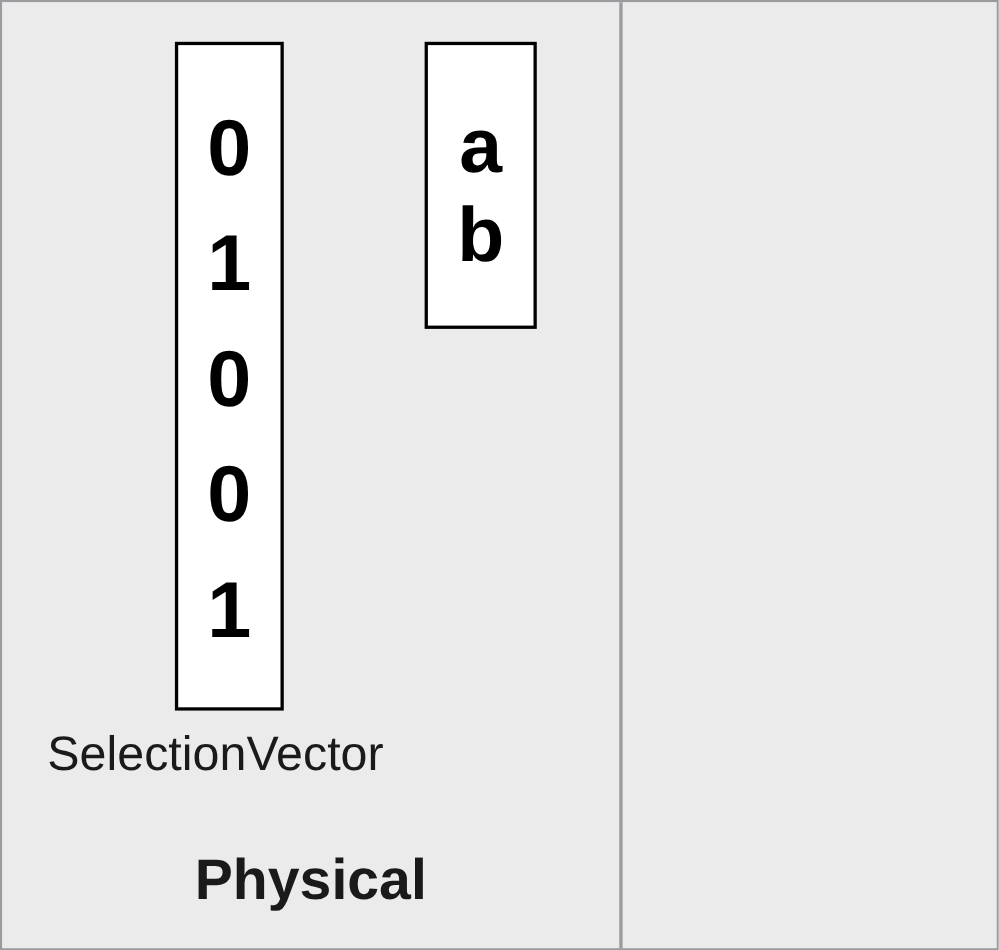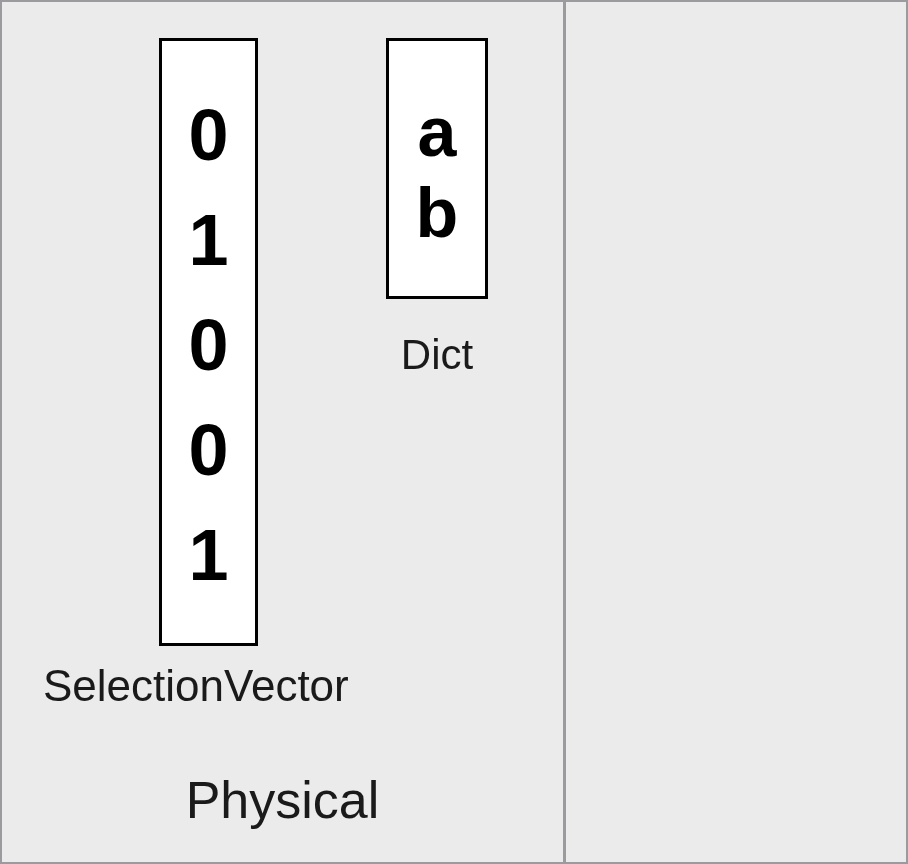--- a/index.html
+++ b/index.html
@@ -96,20 +96,21 @@
     width: 102px;
     text-align: center;
     font-size: 42px;
   }
   #label-physical {
     left: 0px;
     top: 772px;
     width: 561px;
     text-align: center;
     font-size: 52px;
+    font-weight: bold;
   }
 </style>
 </head>
 <body>
 
 <div id="canvas">
 
   <div class="panel" id="panel-physical">
 
     <div class="column-box" id="box-selectionvector">
@@ -120,21 +121,20 @@
       <div class="cell">1</div>
     </div>
 
     <div class="caption" id="label-selectionvector">SelectionVector</div>
 
     <div class="column-box" id="box-dict">
       <div class="cell">a</div>
       <div class="cell">b</div>
     </div>
 
-    <div class="caption" id="label-dict">Dict</div>
 
     <div class="caption" id="label-physical">Physical</div>
   </div>
 
   <div class="panel-divider"></div>
 
   <div class="panel" id="panel-logical">
 
     
 

